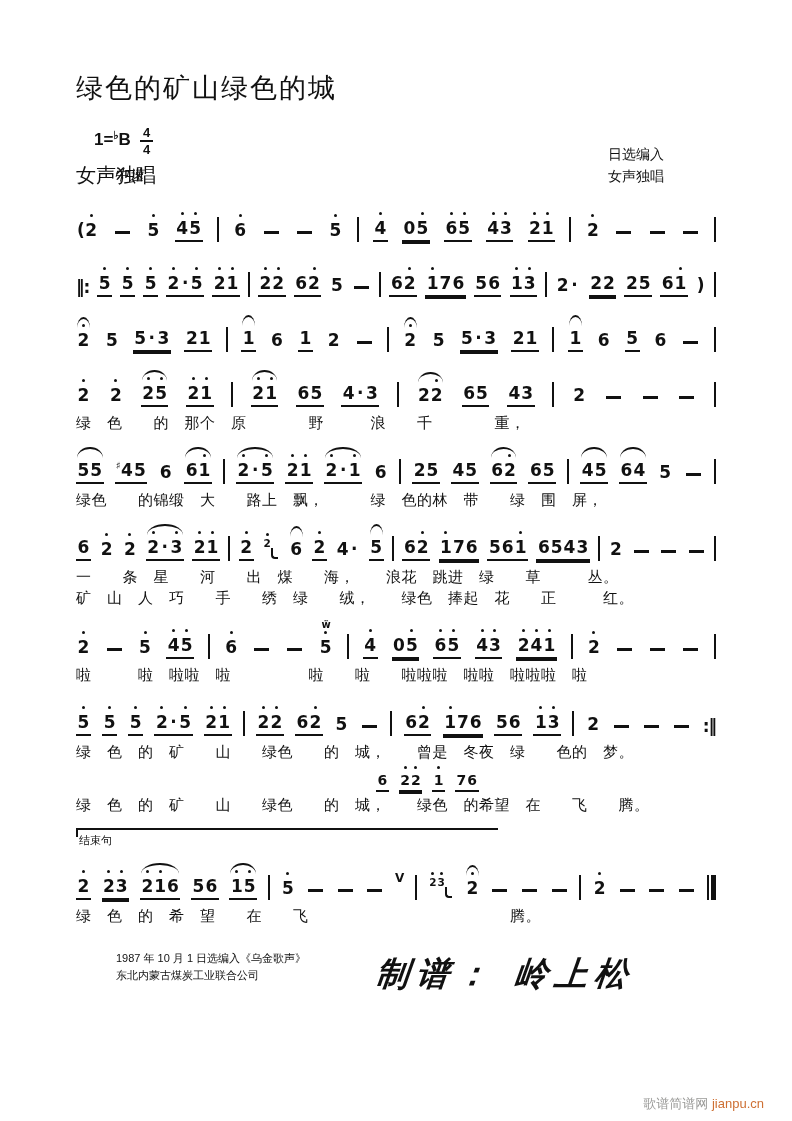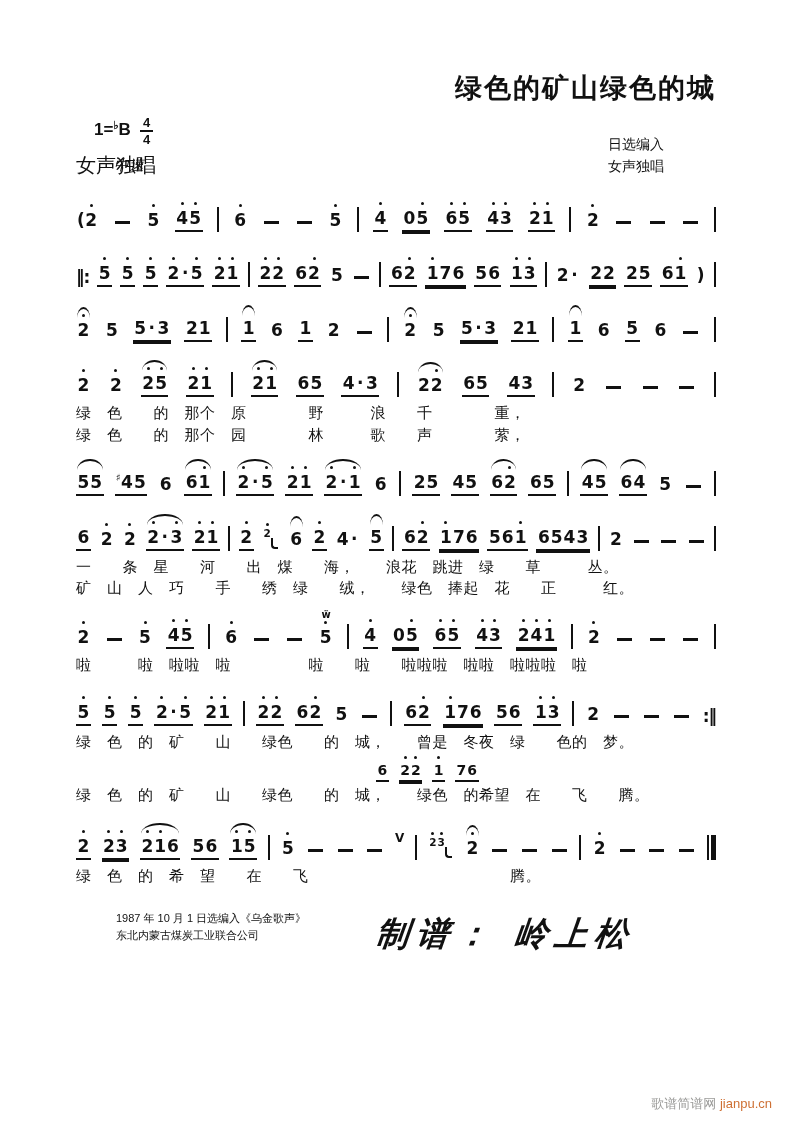--- a/index.html
+++ b/index.html
@@ -2,22 +2,22 @@
 <html><head>
 <meta charset="utf-8">
 <style>
   html,body{margin:0;padding:0;background:#e8e8e8;}
   .page{
     width:792px;height:1121px;background:#ffffff;position:relative;
     box-sizing:border-box;padding:70px 76px 0 76px;overflow:hidden;
     font-family:"Liberation Sans",sans-serif;color:#111;
   }
   
-  .title{text-align:right;font-size:27px;font-weight:bold;letter-spacing:2px;}
-  .meta{position:relative;height:74px;margin-top:2px;font-weight:bold;}
+  .title{text-align:left;font-size:27px;font-weight:normal;letter-spacing:2px;}
+  .meta{position:relative;height:74px;margin-top:12px;font-weight:bold;}
   .keysig{position:absolute;left:18px;top:8px;font-size:17px;font-weight:bold;}
   .keysig sup{font-size:11px;}
   .tsig{display:inline-flex;flex-direction:column;align-items:center;font-size:13px;line-height:1;vertical-align:middle;margin-left:9px;}
   .tsig .num{border-bottom:2px solid #111;padding:0 3px 1px;}
   .tsig .den{padding-top:1px;}
   .tempo{position:absolute;left:38px;top:48px;font-size:15px;font-weight:normal;font-style:italic;}
   .subtitle{position:absolute;left:0;right:0;top:44px;text-align:left;font-size:20px;font-weight:normal;}
   .credits{position:absolute;right:52px;top:26px;font-size:14px;font-weight:normal;line-height:1.55;}
   
   .system{margin-top:11px;}
@@ -45,21 +45,21 @@
   .lyric{font-size:15px;line-height:1.45;white-space:pre;letter-spacing:0.5px;}
   .insert-notes{padding:2px 0 0 300px;}
   .insert-notes .notes-row{display:inline-flex;gap:10px;padding:8px 0 2px;font-size:14px;}
   .bracket{position:relative;border-top:2px solid #111;width:66%;height:16px;margin-top:12px;}
   .bracket::before{content:"";position:absolute;left:0;top:0;width:2px;height:7px;background:#111;}
   .bracket-label{font-size:11px;padding-left:3px;font-weight:normal;}
   
   .footer{display:flex;margin-top:24px;align-items:flex-start;}
   .pubnote{margin-left:40px;font-size:11px;line-height:1.5;}
   .signature{margin-left:70px;margin-top:2px;font-family:"DejaVu Serif",serif;font-style:italic;font-weight:bold;font-size:33px;letter-spacing:7px;transform:skewX(-6deg);}
-  .watermark{position:absolute;right:20px;bottom:8px;font-size:13px;}
+  .watermark{position:absolute;right:28px;bottom:8px;font-size:13px;}
   .wm-site{color:#9a9a98;}
   .wm-link{color:#ce7034;text-decoration:none;}
 </style>
 </head>
 <body>
 
 <div class="page">
 
   <div class="title">绿色的矿山绿色的城</div>
 
@@ -170,21 +170,20 @@
           <span class="grp u1"><span class="nd">6</span><span class="nd">5</span></span>
           <span class="grp u1"><span class="nd">4</span><span class="nd">3</span></span>
           <span class="bar"></span>
           <span class="grp"><span class="nd">2</span></span>
           <span class="dash"></span>
           <span class="dash"></span>
           <span class="dash"></span>
           <span class="bar"></span>
         </div>
         <div class="lyric">绿　色　　的　那个　原　　　　野　　　浪　　千　　　　重，</div>
-        <div class="lyric">绿　色　　的　那个　园　　　　林　　　歌　　声　　　　萦，</div>
       </div>
       <div class="system">
         <div class="notes-row">
           <span class="grp u1"><span class="nd">5</span><span class="nd">5</span><span class="arc"></span></span>
           <span class="grp u1"><span class="sharp">♯</span><span class="nd">4</span><span class="nd">5</span></span>
           <span class="grp"><span class="nd">6</span></span>
           <span class="grp u1"><span class="nd">6</span><span class="nd">1<span class="od"></span></span><span class="arc"></span></span>
           <span class="bar"></span>
           <span class="grp u1"><span class="nd">2<span class="od"></span></span><span class="aug">·</span><span class="nd">5<span class="od"></span></span><span class="arc"></span></span>
           <span class="grp u1"><span class="nd">2<span class="od"></span></span><span class="nd">1<span class="od"></span></span></span>
@@ -195,20 +194,21 @@
           <span class="grp u1"><span class="nd">4</span><span class="nd">5</span></span>
           <span class="grp u1"><span class="nd">6</span><span class="nd">2<span class="od"></span></span><span class="arc"></span></span>
           <span class="grp u1"><span class="nd">6</span><span class="nd">5</span></span>
           <span class="bar"></span>
           <span class="grp u1"><span class="nd">4</span><span class="nd">5</span><span class="arc"></span></span>
           <span class="grp u1"><span class="nd">6</span><span class="nd">4</span><span class="arc"></span></span>
           <span class="grp"><span class="nd">5</span></span>
           <span class="dash"></span>
           <span class="bar"></span>
         </div>
+        <div class="lyric">绿色　　的锦缎　大　　路上　飘，　　　绿　色的林　带　　绿　围　屏，</div>
       </div>
       <div class="system">
         <div class="notes-row">
           <span class="grp u1"><span class="nd">6</span></span>
           <span class="grp"><span class="nd">2<span class="od"></span></span></span>
           <span class="grp"><span class="nd">2<span class="od"></span></span></span>
           <span class="grp u1"><span class="nd">2<span class="od"></span></span><span class="aug">·</span><span class="nd">3<span class="od"></span></span><span class="arc"></span></span>
           <span class="grp u1"><span class="nd">2<span class="od"></span></span><span class="nd">1<span class="od"></span></span></span>
           <span class="bar"></span>
           <span class="grp u1"><span class="nd">2<span class="od"></span></span></span>
@@ -287,20 +287,21 @@
         </div>
         <div class="lyric">绿　色　的　矿　　山　　绿色　　的　城，　　曾是　冬夜　绿　　色的　梦。</div>
         <div class="insert-notes"><div class="notes-row">
             <span class="grp u1"><span class="nd">6</span></span>
             <span class="grp u2"><span class="nd">2<span class="od"></span></span><span class="nd">2<span class="od"></span></span></span>
             <span class="grp u1"><span class="nd">1<span class="od"></span></span></span>
             <span class="grp u1"><span class="nd">7</span><span class="nd">6</span></span>
           </div></div>
         <div class="lyric">绿　色　的　矿　　山　　绿色　　的　城，　　绿色　的希望　在　　飞　　腾。</div>
       </div>
+      <div class="bracket"><span class="bracket-label">结束句</span></div>
       <div class="system">
         <div class="notes-row">
           <span class="grp u1"><span class="nd">2<span class="od"></span></span></span>
           <span class="grp u2"><span class="nd">2<span class="od"></span></span><span class="nd">3<span class="od"></span></span></span>
           <span class="grp u1"><span class="nd">2<span class="od"></span></span><span class="nd">1<span class="od"></span></span><span class="nd">6</span><span class="arc"></span></span>
           <span class="grp u1"><span class="nd">5</span><span class="nd">6</span></span>
           <span class="grp u1"><span class="nd">1<span class="od"></span></span><span class="nd">5<span class="od"></span></span><span class="arc"></span></span>
           <span class="bar"></span>
           <span class="grp"><span class="nd">5<span class="od"></span></span></span>
           <span class="dash"></span>

